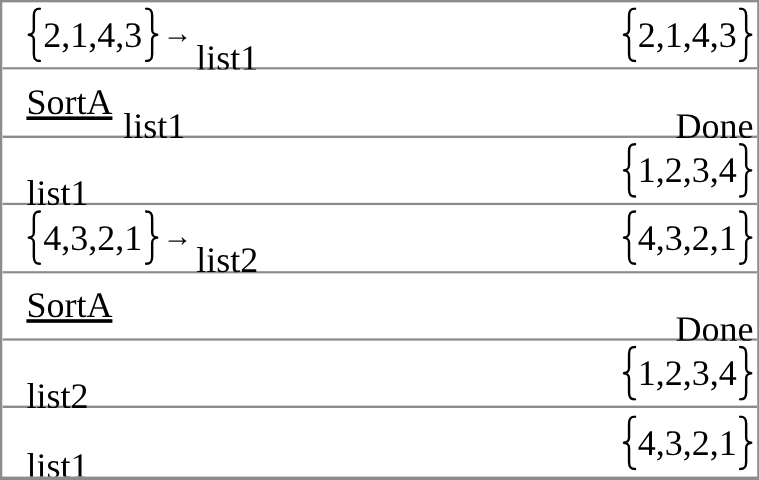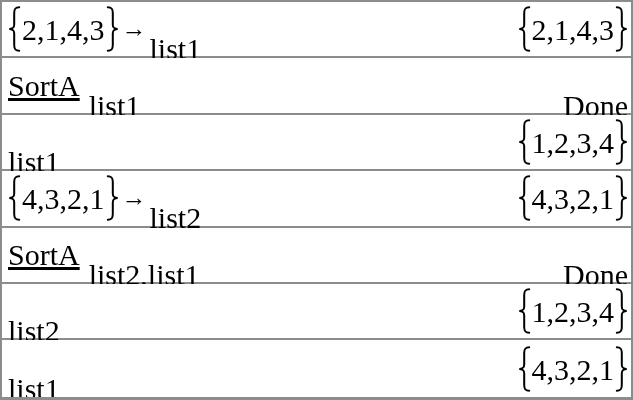--- a/index.html
+++ b/index.html
@@ -27,21 +27,21 @@
   }
 
   .calc-row {
     position: relative;
     box-sizing: border-box;
     height: 56.4px;
     width: 100%;
     display: flex;
     align-items: center;
     justify-content: space-between;
-    padding: 0 3px 0 6px;
+    padding: 0 3px 0 20px;
     border-bottom: 2px solid #8c8c8c;
     background: #ffffff;
   }
   .calc-row:last-child {
     border-bottom: none;
   }
 
   .expr, .result {
     display: flex;
     align-items: center;
@@ -204,21 +204,20 @@
               <path d="M1.8 1.2 C6.0 1.2 6.8 3.4 6.8 7.0 L6.8 18.6 C6.8 21.5 7.8 22.4 11.0 23.0 C7.8 23.6 6.8 24.5 6.8 27.4 L6.8 39.0 C6.8 42.6 6.0 44.8 1.8 44.8" fill="none" stroke="#000000" stroke-width="2" stroke-linecap="round" stroke-linejoin="round"></path>
             </svg>
           </span>
         </span>
       </div>
     </div>
     <div class="calc-row">
       <div class="expr">
         <span class="tok-cmd">SortA</span>
         <span class="tok-space"></span>
-        <span class="tok-var">list2,list1</span>
       </div>
       <div class="result">
         <span class="tok-var">Done</span>
       </div>
     </div>
     <div class="calc-row">
       <div class="expr">
         <span class="tok-var">list2</span>
       </div>
       <div class="result">

